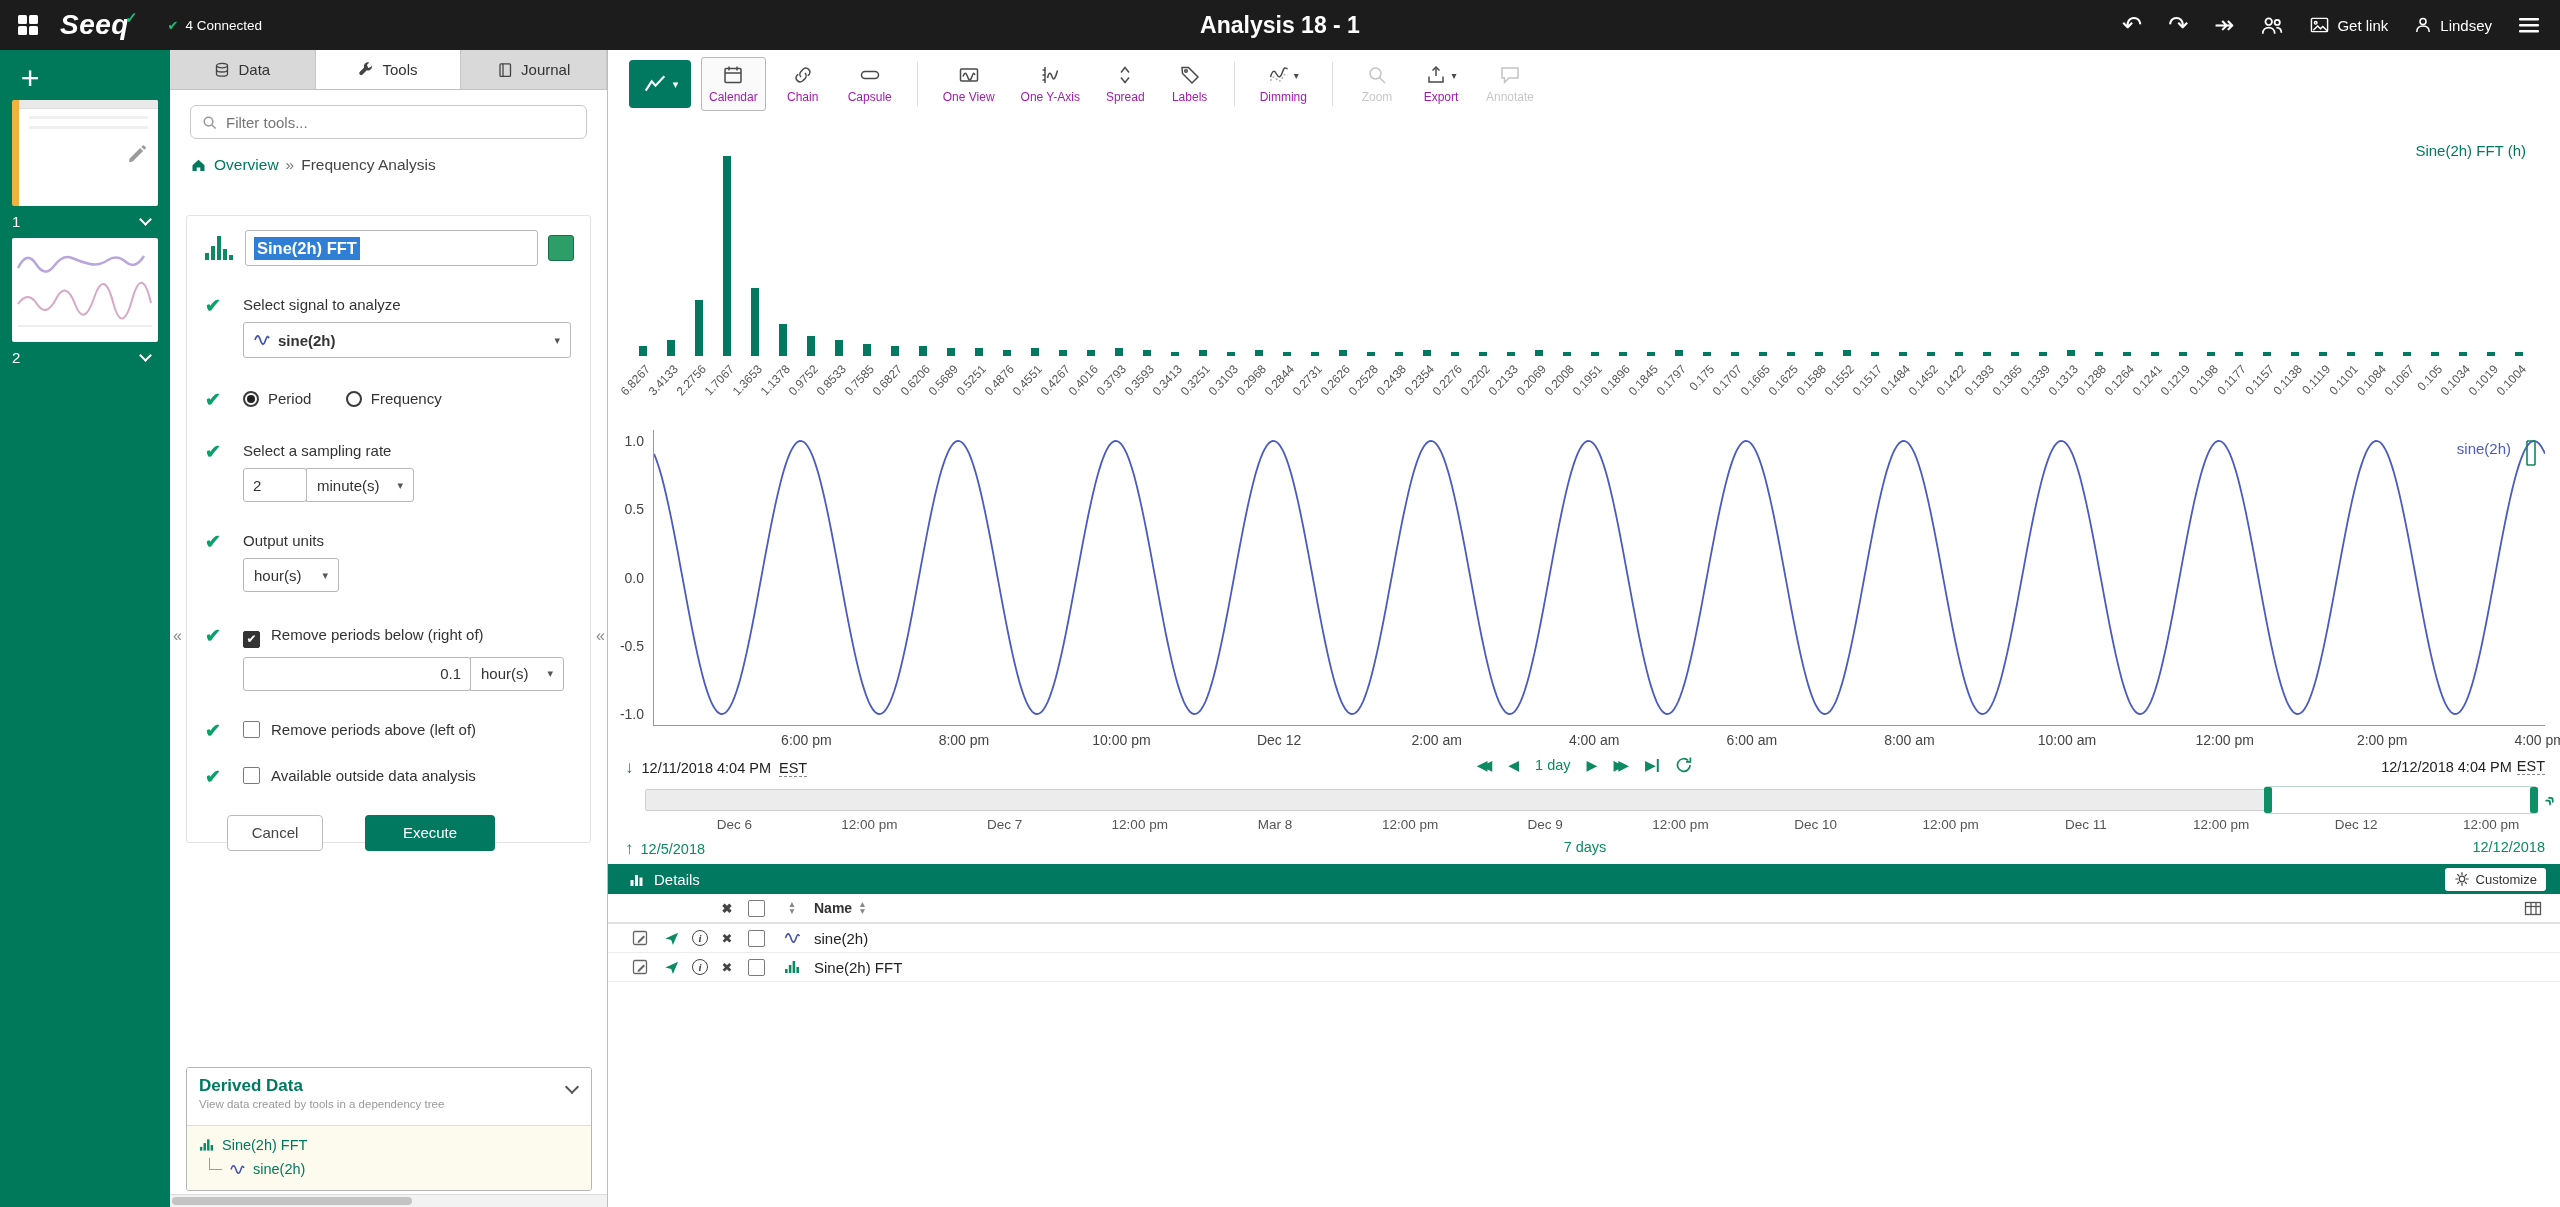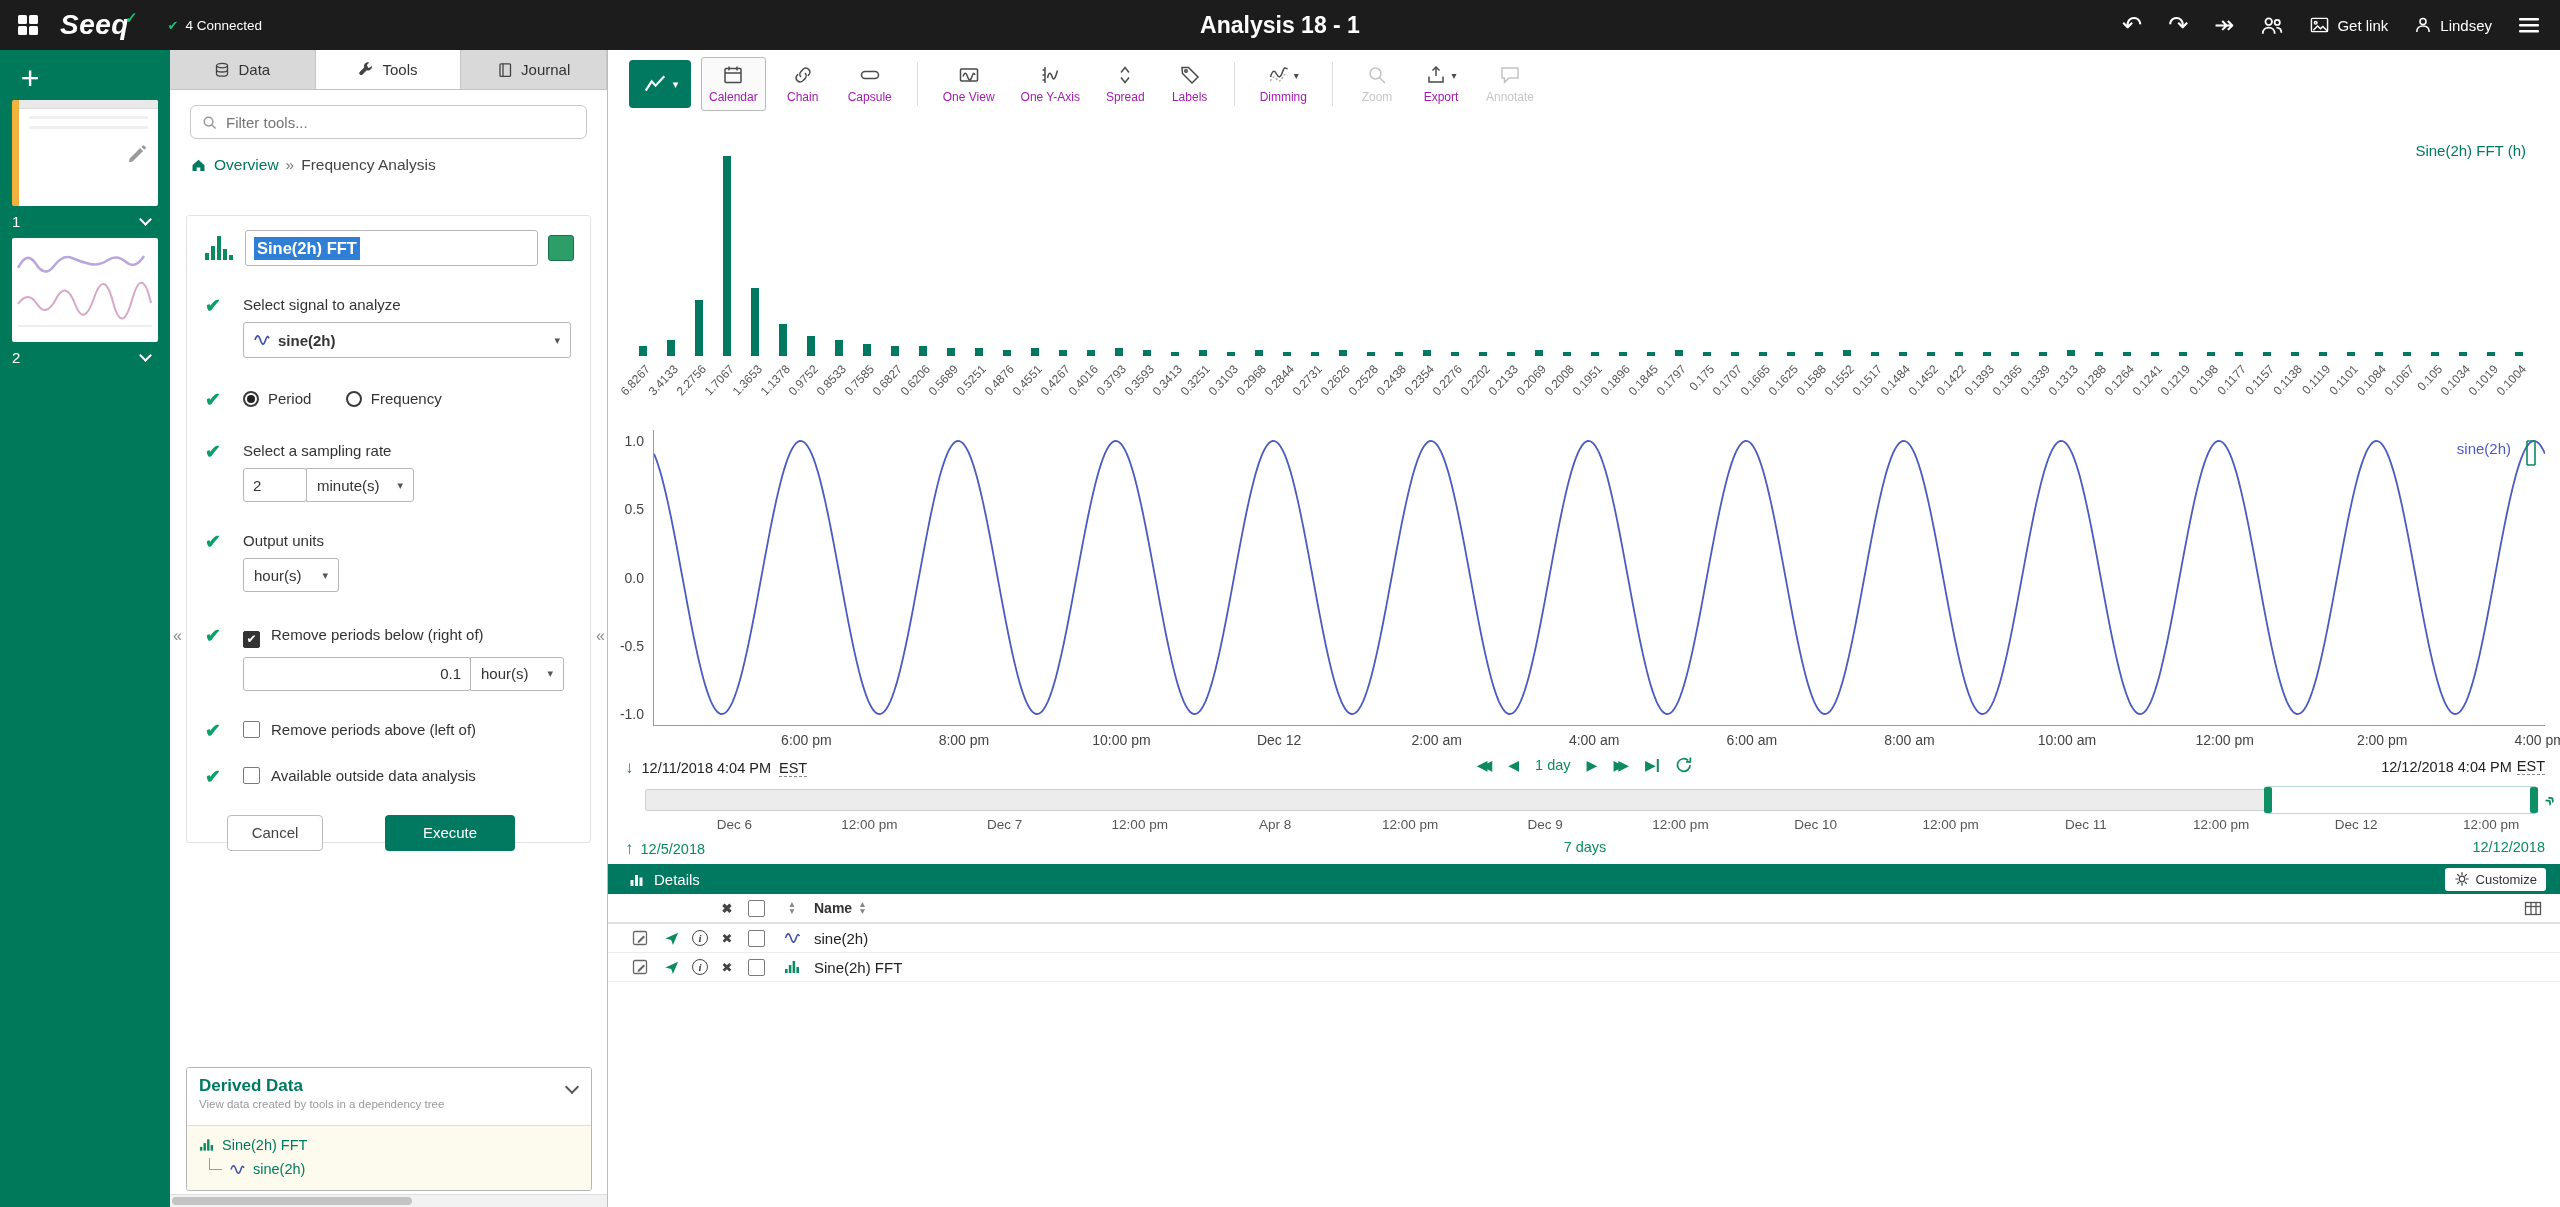--- a/index.html
+++ b/index.html
@@ -55,21 +55,21 @@
 .step-label{font-size:15px;color:#333}
 .dd{display:inline-flex;align-items:center;border:1px solid #b7b7b7;border-radius:3px;background:#fff;height:34px;padding:0 10px;font-size:15px;color:#333;gap:9px}
 .dd .grow{flex:1;display:flex;align-items:center;gap:8px}
 .dd .caret{font-size:11px;color:#555}
 .ti{height:34px;border:1px solid #b7b7b7;border-radius:3px;font-size:15px;padding:0 9px;color:#333;font-family:inherit;outline:none}
 .joined{margin-left:-1px;border-top-left-radius:0;border-bottom-left-radius:0}
 .radio{width:16px;height:16px;border:2px solid #3a3a3a;border-radius:50%;display:inline-block;position:relative;vertical-align:-3px;margin-right:9px}
 .radio.sel::after{content:"";position:absolute;inset:2px;background:#222;border-radius:50%}
 .cbx{width:17px;height:17px;border:1px solid #7a7a7a;border-radius:2px;display:inline-flex;align-items:center;justify-content:center;font-size:12px;background:#fff;color:#fff;margin-right:11px;vertical-align:-3px}
 .cbx.checked{background:#333;border-color:#333}
-.form-btns{display:flex;gap:62px;margin:30px 0 0 24px}
+.form-btns{display:flex;gap:42px;margin:30px 0 0 24px}
 .btn-cancel{width:96px;height:36px;border:1px solid #bbb;border-radius:4px;background:#fff;color:#444;font-size:15px;font-family:inherit}
 .btn-exec{width:130px;height:36px;border:none;border-radius:4px;background:#007960;color:#fff;font-size:15px;font-family:inherit}
 #derived{position:absolute;left:16px;right:15px;bottom:16px;border:1px solid #b5b5b5;border-radius:3px;overflow:hidden}
 .dv-head{position:relative;padding:8px 12px 15px;background:#fff}
 .dv-title{color:#007960;font-size:17px;font-weight:bold}
 .dv-sub{color:#999;font-size:11.5px;margin-top:2px}
 .dv-chev{position:absolute;right:14px;top:14px;width:10px;height:10px;border-right:2px solid #555;border-bottom:2px solid #555;transform:rotate(45deg)}
 .dv-body{background:#fdfaee;border-top:1px solid #ddd;padding:7px 12px 9px}
 .dv-row{display:flex;align-items:center;gap:8px;font-size:14.5px;height:24px}
 .dv-row a{color:#007960}
@@ -704,21 +704,21 @@
       <div class="tl-handle left" data-interactable="true"></div>
       <div class="tl-handle right" data-interactable="true"></div>
     </div>
   </div>
   <span id="tl-collapse" data-interactable="true">»</span>
   <div id="tl-ticks" data-interactable="false">
       <span class="tl-tick" data-interactable="false" style="left: 4.72%;">Dec 6</span>
       <span class="tl-tick" data-interactable="false" style="left: 11.86%;">12:00 pm</span>
       <span class="tl-tick" data-interactable="false" style="left: 19.01%;">Dec 7</span>
       <span class="tl-tick" data-interactable="false" style="left: 26.15%;">12:00 pm</span>
-      <span class="tl-tick" data-interactable="false" style="left: 33.3%;">Apr 8</span>
+      <span class="tl-tick" data-interactable="false" style="left: 33.3%;">Mar 8</span>
       <span class="tl-tick" data-interactable="false" style="left: 40.44%;">12:00 pm</span>
       <span class="tl-tick" data-interactable="false" style="left: 47.58%;">Dec 9</span>
       <span class="tl-tick" data-interactable="false" style="left: 54.73%;">12:00 pm</span>
       <span class="tl-tick" data-interactable="false" style="left: 61.87%;">Dec 10</span>
       <span class="tl-tick" data-interactable="false" style="left: 69.01%;">12:00 pm</span>
       <span class="tl-tick" data-interactable="false" style="left: 76.16%;">Dec 11</span>
       <span class="tl-tick" data-interactable="false" style="left: 83.3%;">12:00 pm</span>
       <span class="tl-tick" data-interactable="false" style="left: 90.44%;">Dec 12</span>
       <span class="tl-tick" data-interactable="false" style="left: 97.58%;">12:00 pm</span>
     </div>

